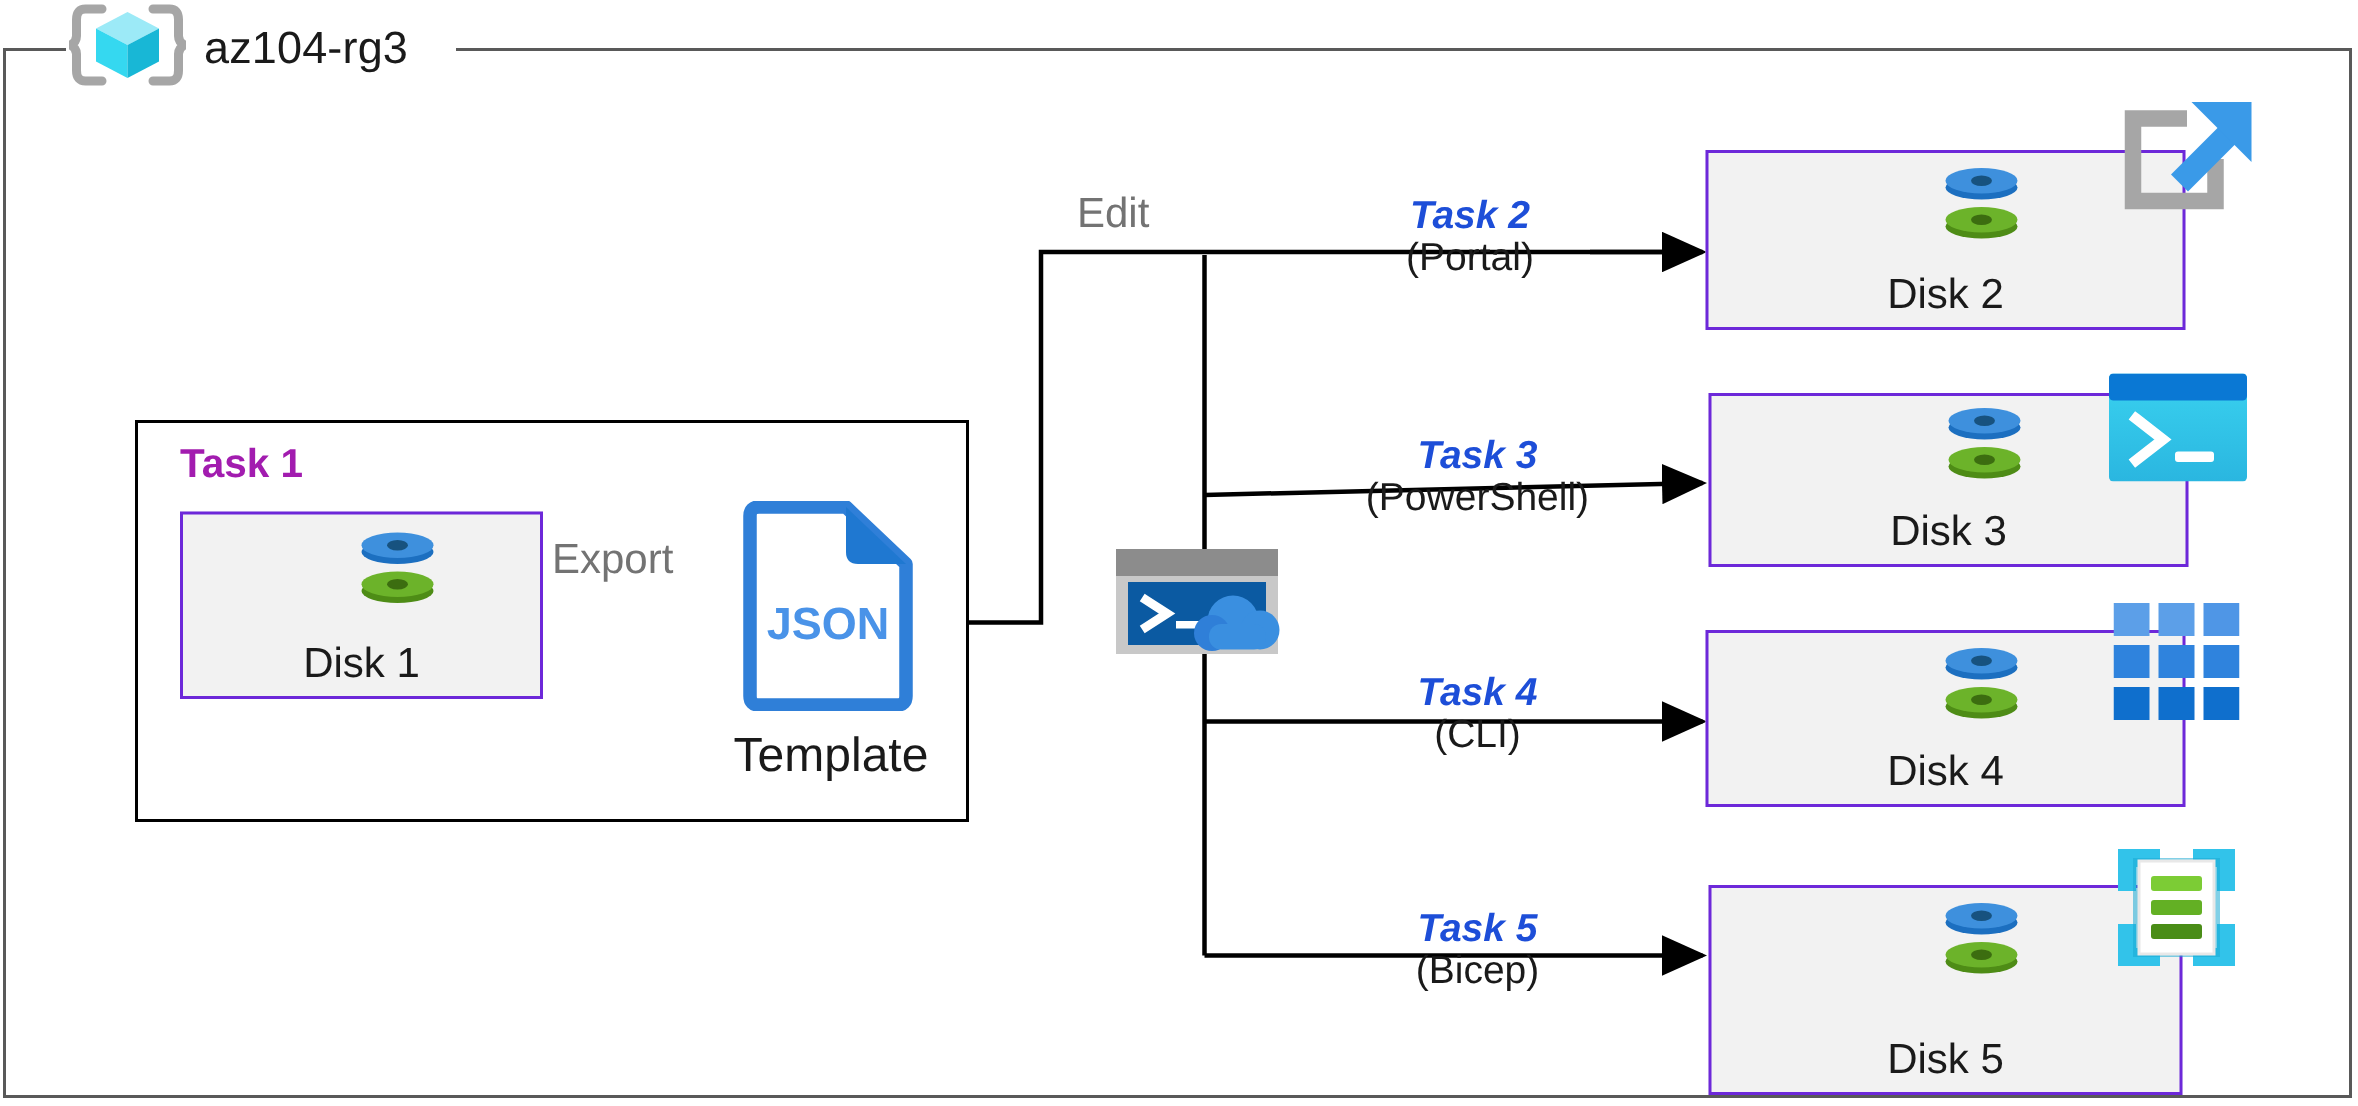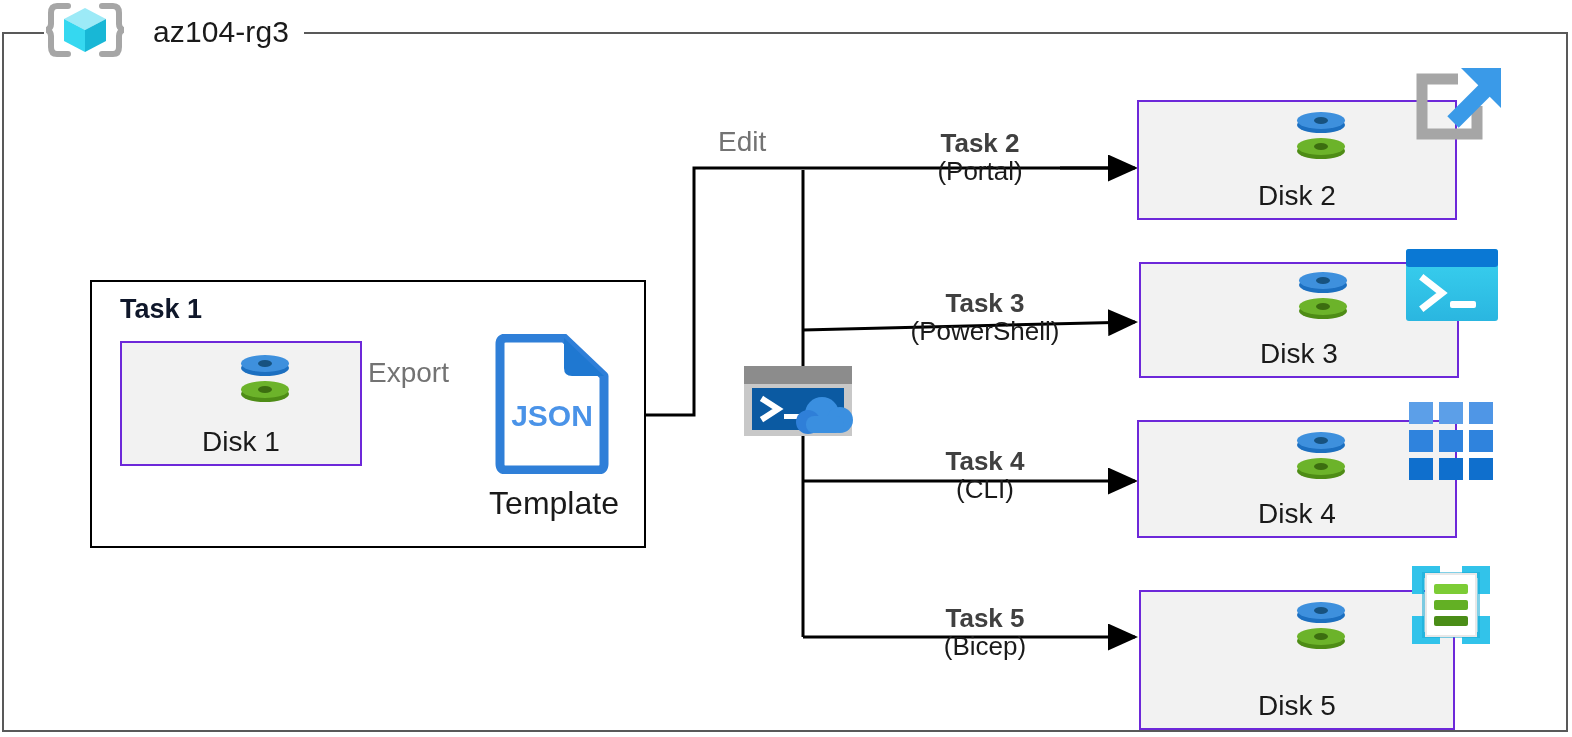--- a/index.html
+++ b/index.html
@@ -38,21 +38,21 @@
     width: 260px;
     height: 22px;
     background: #ffffff;
   }
   .rg-header {
     position: absolute;
     left: 46px;
     top: 2px;
     display: flex;
     align-items: center;
-    gap: 29px;
+    gap: 12px;
     background: transparent;
   }
   .rg-title {
     font-size: 30px;
     color: #1a1a1a;
     letter-spacing: 0.1px;
     white-space: nowrap;
   }
 
   
@@ -65,21 +65,21 @@
     border: 2px solid #000000;
     box-sizing: border-box;
     background: #ffffff;
   }
   .task1-label {
     position: absolute;
     left: 120px;
     top: 294px;
     font-size: 27px;
     font-weight: bold;
-    color: #0f172a;
+    color: #a21caf;
   }
 
   
   .disk-box {
     position: absolute;
     background: #f2f2f2;
     border: 2px solid #6d28d9;
     box-sizing: border-box;
   }
   .disk-box .disk-caption {
@@ -150,22 +150,23 @@
 
   .task-label {
     position: absolute;
     text-align: center;
     white-space: nowrap;
   }
   .task-label .tname {
     display: block;
     font-size: 26px;
     font-weight: bold;
-    color: #404040;
+    color: #1d4ed8;
     line-height: 1.05;
+    font-style: italic;
   }
   .task-label .ttool {
     display: block;
     font-size: 26px;
     color: #1a1a1a;
     line-height: 1.15;
   }
 
   
   .wires {

